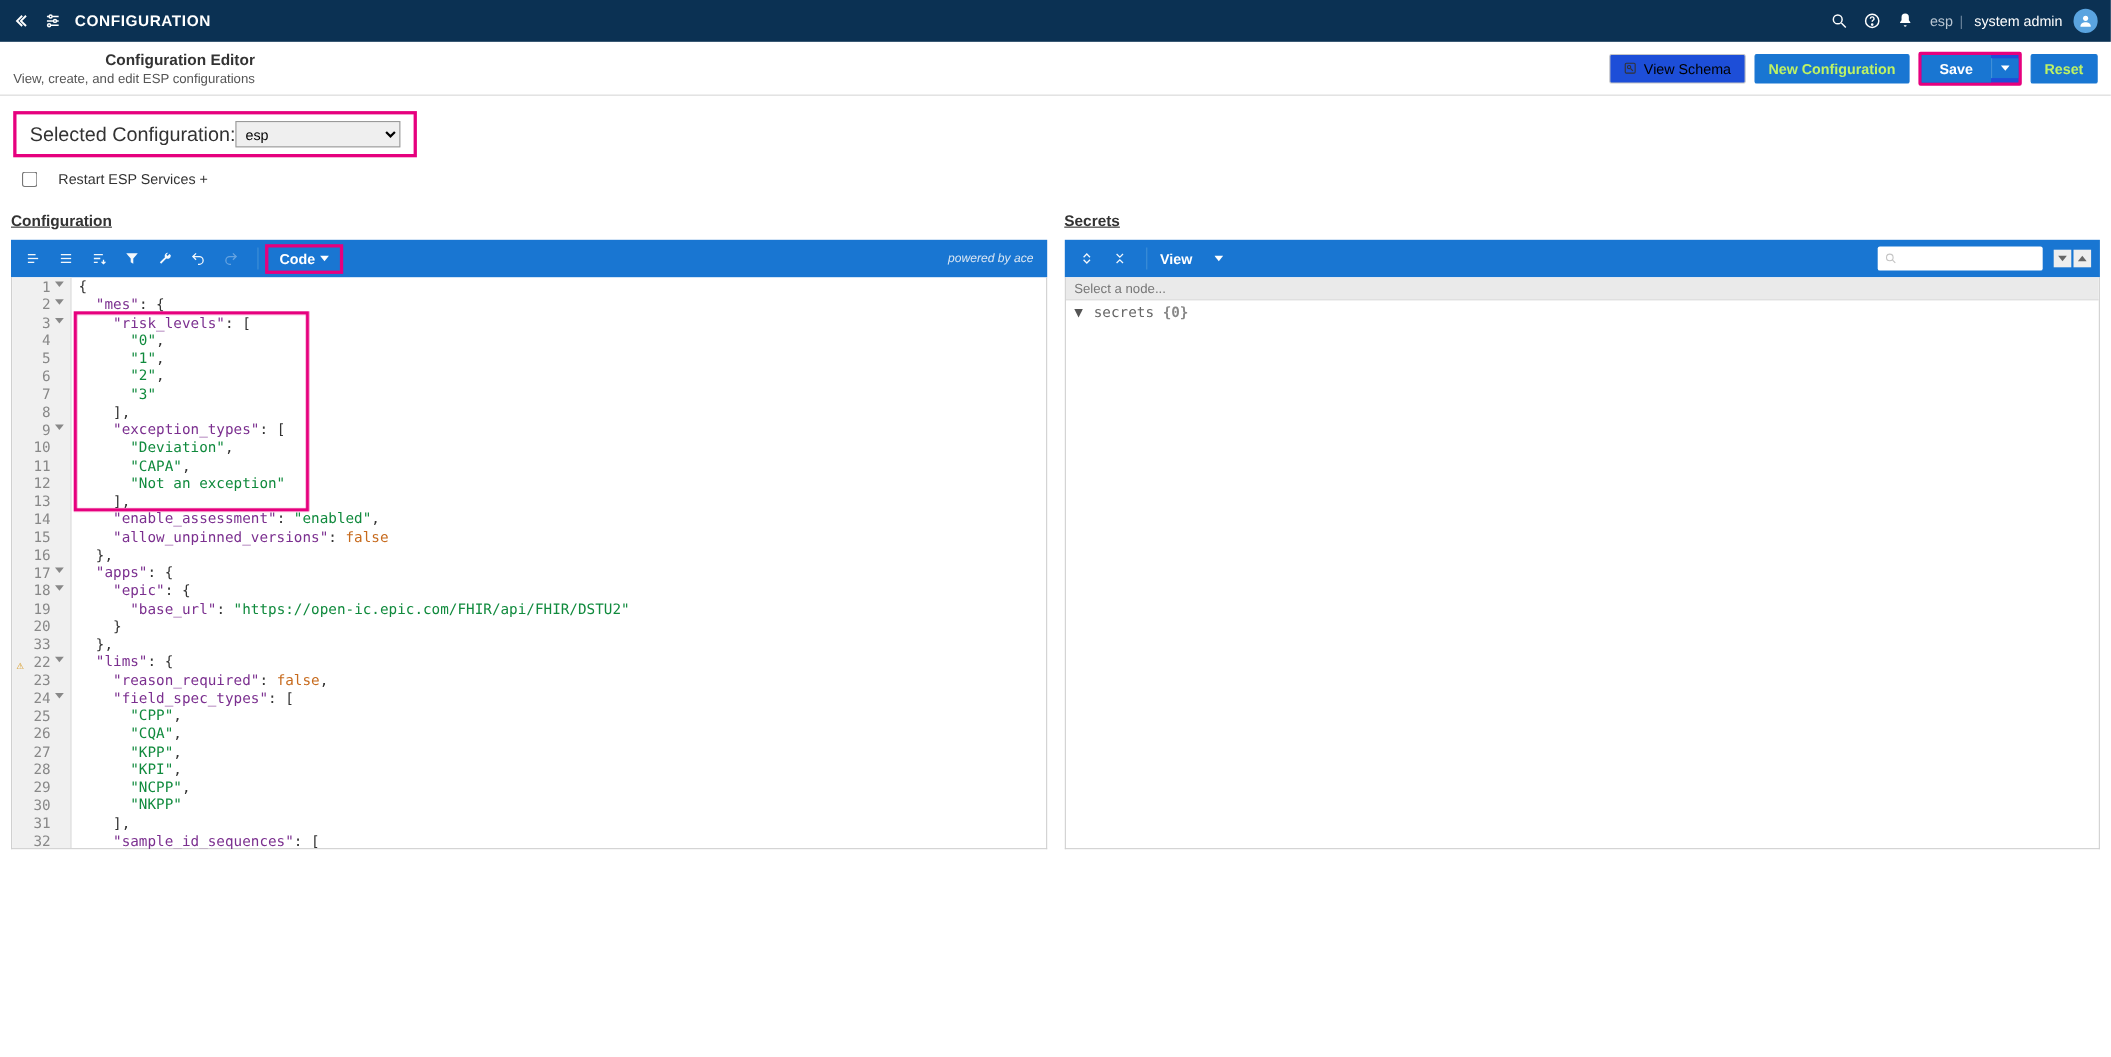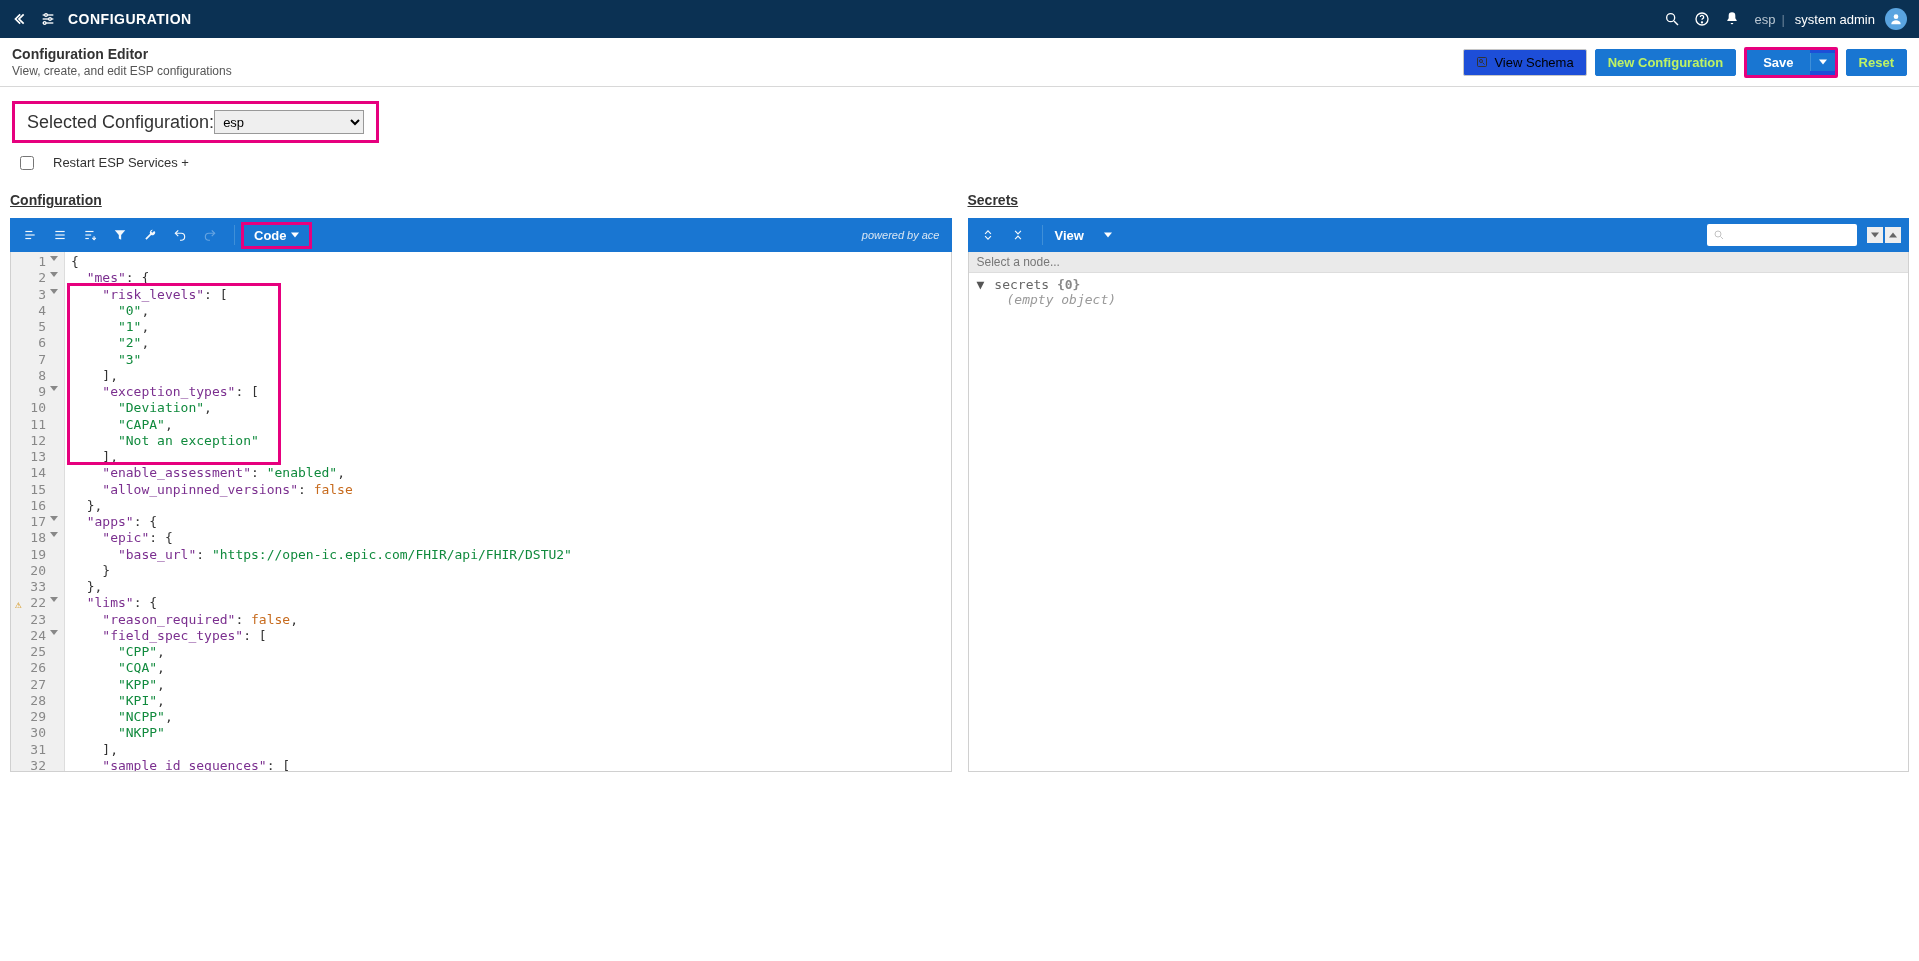--- a/index.html
+++ b/index.html
@@ -21,21 +21,21 @@
 .top-header .hitem { margin-left:14px; display:flex; align-items:center; color:#fff; cursor:pointer; }
 .top-header .esp-label { color:#b9c6d2; margin-left:14px; }
 .top-header .divider { color:#6a8299; margin-left:6px; }
 .top-header .username { margin-left:10px; color:#fff; }
 .top-header .avatar { width:22px; height:22px; background:#5aa4e0; border-radius:50%; margin-left:10px; display:flex; align-items:center; justify-content:center; }
 
 
 .page-header {
   display:flex; align-items:center; padding:8px 12px; border-bottom:1px solid #d8d8d8;
 }
-.page-header .titles h2 { font-size:14px; font-weight:700; }
+.page-header .titles h2 { font-size:14px; font-weight:700;text-align:right; }
 .page-header .titles .sub { font-size:12px; color:#555; margin-top:2px; }
 .page-header .spacer { flex:1; }
 .btn { display:inline-flex; align-items:center; border:1px solid #c6c6c6; background:#1d4ed8; padding:5px 12px; font-size:13px; border-radius:2px; cursor:pointer; margin-left:8px; }
 .btn.primary { background:#1976d2; color:#bef264; border-color:#1976d2; font-weight:600; }
 .btn.save-group { display:inline-flex; padding:0; border:3px solid #e6007e; }
 .btn.save-group .save-main { background:#1976d2; color:#fff; padding:5px 16px; font-weight:600; }
 .btn.save-group .save-drop { background:#1976d2; color:#fff; padding:5px 8px; border-left:1px solid #3f8fd8; }
 .btn .sicon { margin-right:6px; display:inline-flex; }
 
 
@@ -335,17 +335,16 @@
       </span>
     </div>
     <div class="secrets-body">
       <div class="selectnode">Select a node...</div>
       <div class="tree">
         <div>
           <span class="tri">▼</span>
           <span class="key">secrets</span>
           <span class="brace">{0}</span>
         </div>
-        <div class="empty">(empty object)</div>
       </div>
     </div>
   </div>
 </div>
 
 </body></html>

